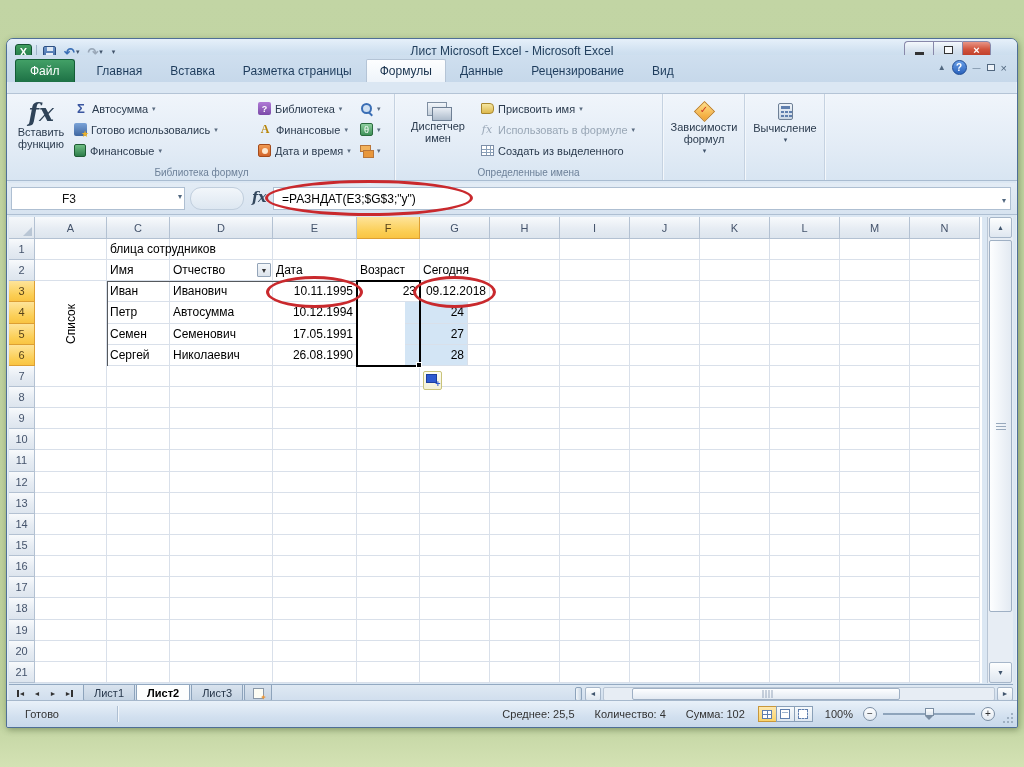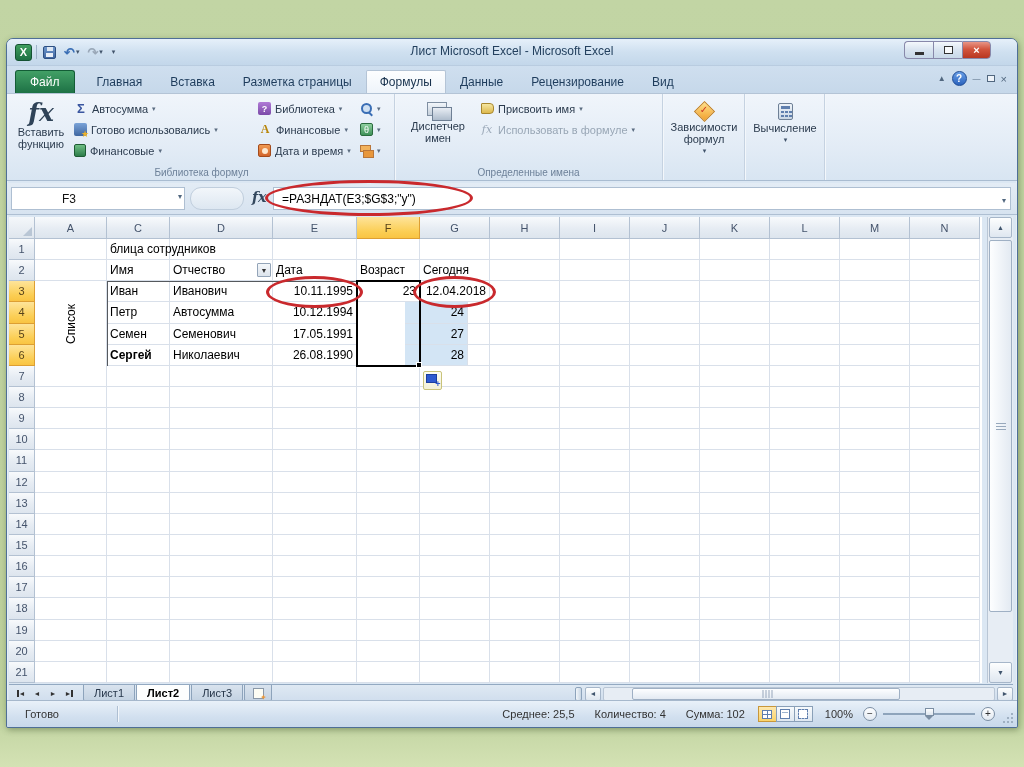--- a/index.html
+++ b/index.html
@@ -20,21 +20,21 @@
   .redo-g { color:#9aa8b8; font-size:13px; font-weight:bold; }
   .dd8 { font-size:7px; color:#41546b; margin-left:1px; }
   .title-text { position:absolute; left:0; right:0; top:5px; text-align:center; font-size:12px; color:#23405e; }
   .win-controls { position:absolute; right:26px; top:2px; display:flex; }
   .wbtn { width:29px; height:18px; border:1px solid #88a; border-right-width:0; background:linear-gradient(#f4f8fc,#d9e4f0 50%,#c8d8e8); display:flex; align-items:center; justify-content:center; font-size:10px; color:#222; }
   .wbtn:first-child { border-radius:4px 0 0 4px; }
   .wbtn.close { border-radius:0 4px 4px 0; border-right-width:1px; background:linear-gradient(#e89586,#d2553e 45%,#b83722); color:#fff; font-weight:bold; font-size:11px; }
   .ico-restore { width:9px; height:8px; border:1px solid #333; background:#f8fafc; position:relative; }
   .ico-min { width:9px; height:3px; background:#333; margin-top:6px; }
   
-  .tabrow { position:absolute; left:0; top:27px; right:0; height:27px; background:linear-gradient(#cfdfef,#c6d8ea); }
+  .tabrow { position:absolute; left:0; top:16px; right:0; height:27px; background:linear-gradient(#cfdfef,#c6d8ea); }
   .tabs { position:absolute; left:8px; bottom:0; display:flex; align-items:flex-end; }
   .tab { height:23px; padding:4px 13px 0; font-size:12px; color:#1e3c5c; border:1px solid transparent; border-bottom:none; white-space:nowrap; }
   .tab.file { background:linear-gradient(#42a066,#1d7145); color:#fff; border:1px solid #135c36; border-bottom:none; border-radius:3px 3px 0 0; margin-right:8px; padding:4px 14px 0; }
   .tab.active { background:linear-gradient(#fdfeff,#eef4fa); border-color:#b4c4d6; border-radius:2px 2px 0 0; color:#17314d;text-align:center; }
   .ribbon-right { position:absolute; right:10px; top:5px; display:flex; align-items:center; gap:6px; }
   .rr-ico { font-size:8px; color:#51677f; }
   .help-ico { width:15px; height:15px; border-radius:50%; background:linear-gradient(#6aa0e8,#2a62bc); color:#fff; font-size:10px; font-weight:bold; display:flex; align-items:center; justify-content:center; border:1px solid #1d4a94; }
   .mini-restore { width:8px; height:7px; border:1px solid #51677f; background:#eef3f9; }
   
   .ribbon { position:absolute; left:0; top:54px; right:0; height:88px; background:linear-gradient(#f0f5fb,#e3ecf6 60%,#d8e5f2); border-top:1px solid #b4c4d6; border-bottom:1px solid #a9bcd1; }
@@ -282,20 +282,26 @@
                 <span class="ic-tag"></span>
               </span>
           <span>Присвоить имя</span>
           <span class="dd">▾</span>
         </div>
         <div class="sbtn disabled">
           <span class="ic ic-fxs">fx</span>
           <span>Использовать в формуле</span>
           <span class="dd">▾</span>
         </div>
+        <div class="sbtn">
+          <span class="ic">
+                <span class="ic-grid"></span>
+              </span>
+          <span>Создать из выделенного</span>
+        </div>
       </div>
       <div class="grp-label">Определенные имена</div>
     </div>
 
     <div class="rgroup" style="left:656px; width:82px;">
       <div class="bigbtn" style="left:4px; top:2px; width:74px; height:80px;">
         <span class="ic-diamond">
               <i>✓</i>
             </span>
         <span>Зависимости</span>
@@ -387,21 +393,21 @@
         <div class="cell" style="left: 621px; top: 43.14px; width: 70px; height: 21.14px;"></div>
         <div class="cell" style="left: 691px; top: 43.14px; width: 70px; height: 21.14px;"></div>
         <div class="cell" style="left: 761px; top: 43.14px; width: 70px; height: 21.14px;"></div>
         <div class="cell" style="left: 831px; top: 43.14px; width: 70px; height: 21.14px;"></div>
         <div class="cell" style="left: 901px; top: 43.14px; width: 70px; height: 21.14px;"></div>
         <div class="cell" style="left: 26px; top: 64.29px; width: 72px; height: 21.14px;"></div>
         <div class="cell" style="left: 98px; top: 64.29px; width: 63px; height: 21.14px;">Иван</div>
         <div class="cell" style="left: 161px; top: 64.29px; width: 103px; height: 21.14px;">Иванович</div>
         <div class="cell right" style="left: 264px; top: 64.29px; width: 84px; height: 21.14px;">10.11.1995</div>
         <div class="cell right" style="left: 348px; top: 64.29px; width: 63px; height: 21.14px;">23</div>
-        <div class="cell right" style="left: 411px; top: 64.29px; width: 70px; height: 21.14px;">12.04.2018</div>
+        <div class="cell right" style="left: 411px; top: 64.29px; width: 70px; height: 21.14px;">09.12.2018</div>
         <div class="cell" style="left: 481px; top: 64.29px; width: 70px; height: 21.14px;"></div>
         <div class="cell" style="left: 551px; top: 64.29px; width: 70px; height: 21.14px;"></div>
         <div class="cell" style="left: 621px; top: 64.29px; width: 70px; height: 21.14px;"></div>
         <div class="cell" style="left: 691px; top: 64.29px; width: 70px; height: 21.14px;"></div>
         <div class="cell" style="left: 761px; top: 64.29px; width: 70px; height: 21.14px;"></div>
         <div class="cell" style="left: 831px; top: 64.29px; width: 70px; height: 21.14px;"></div>
         <div class="cell" style="left: 901px; top: 64.29px; width: 70px; height: 21.14px;"></div>
         <div class="cell" style="left: 26px; top: 85.43px; width: 72px; height: 21.14px;"></div>
         <div class="cell" style="left: 98px; top: 85.43px; width: 63px; height: 21.14px;">Петр</div>
         <div class="cell" style="left: 161px; top: 85.43px; width: 103px; height: 21.14px;">Автосумма</div>
@@ -422,21 +428,21 @@
         <div class="cell right selfill" style="left: 348px; top: 106.57px; width: 63px; height: 21.14px;">27</div>
         <div class="cell" style="left: 411px; top: 106.57px; width: 70px; height: 21.14px;"></div>
         <div class="cell" style="left: 481px; top: 106.57px; width: 70px; height: 21.14px;"></div>
         <div class="cell" style="left: 551px; top: 106.57px; width: 70px; height: 21.14px;"></div>
         <div class="cell" style="left: 621px; top: 106.57px; width: 70px; height: 21.14px;"></div>
         <div class="cell" style="left: 691px; top: 106.57px; width: 70px; height: 21.14px;"></div>
         <div class="cell" style="left: 761px; top: 106.57px; width: 70px; height: 21.14px;"></div>
         <div class="cell" style="left: 831px; top: 106.57px; width: 70px; height: 21.14px;"></div>
         <div class="cell" style="left: 901px; top: 106.57px; width: 70px; height: 21.14px;"></div>
         <div class="cell" style="left: 26px; top: 127.71px; width: 72px; height: 21.14px;"></div>
-        <div class="cell" style="left: 98px; top: 127.71px; width: 63px; height: 21.14px; font-weight: bold;">Сергей</div>
+        <div class="cell" style="left: 98px; top: 127.71px; width: 63px; height: 21.14px;">Сергей</div>
         <div class="cell" style="left: 161px; top: 127.71px; width: 103px; height: 21.14px;">Николаевич</div>
         <div class="cell right" style="left: 264px; top: 127.71px; width: 84px; height: 21.14px;">26.08.1990</div>
         <div class="cell right selfill" style="left: 348px; top: 127.71px; width: 63px; height: 21.14px;">28</div>
         <div class="cell" style="left: 411px; top: 127.71px; width: 70px; height: 21.14px;"></div>
         <div class="cell" style="left: 481px; top: 127.71px; width: 70px; height: 21.14px;"></div>
         <div class="cell" style="left: 551px; top: 127.71px; width: 70px; height: 21.14px;"></div>
         <div class="cell" style="left: 621px; top: 127.71px; width: 70px; height: 21.14px;"></div>
         <div class="cell" style="left: 691px; top: 127.71px; width: 70px; height: 21.14px;"></div>
         <div class="cell" style="left: 761px; top: 127.71px; width: 70px; height: 21.14px;"></div>
         <div class="cell" style="left: 831px; top: 127.71px; width: 70px; height: 21.14px;"></div>

